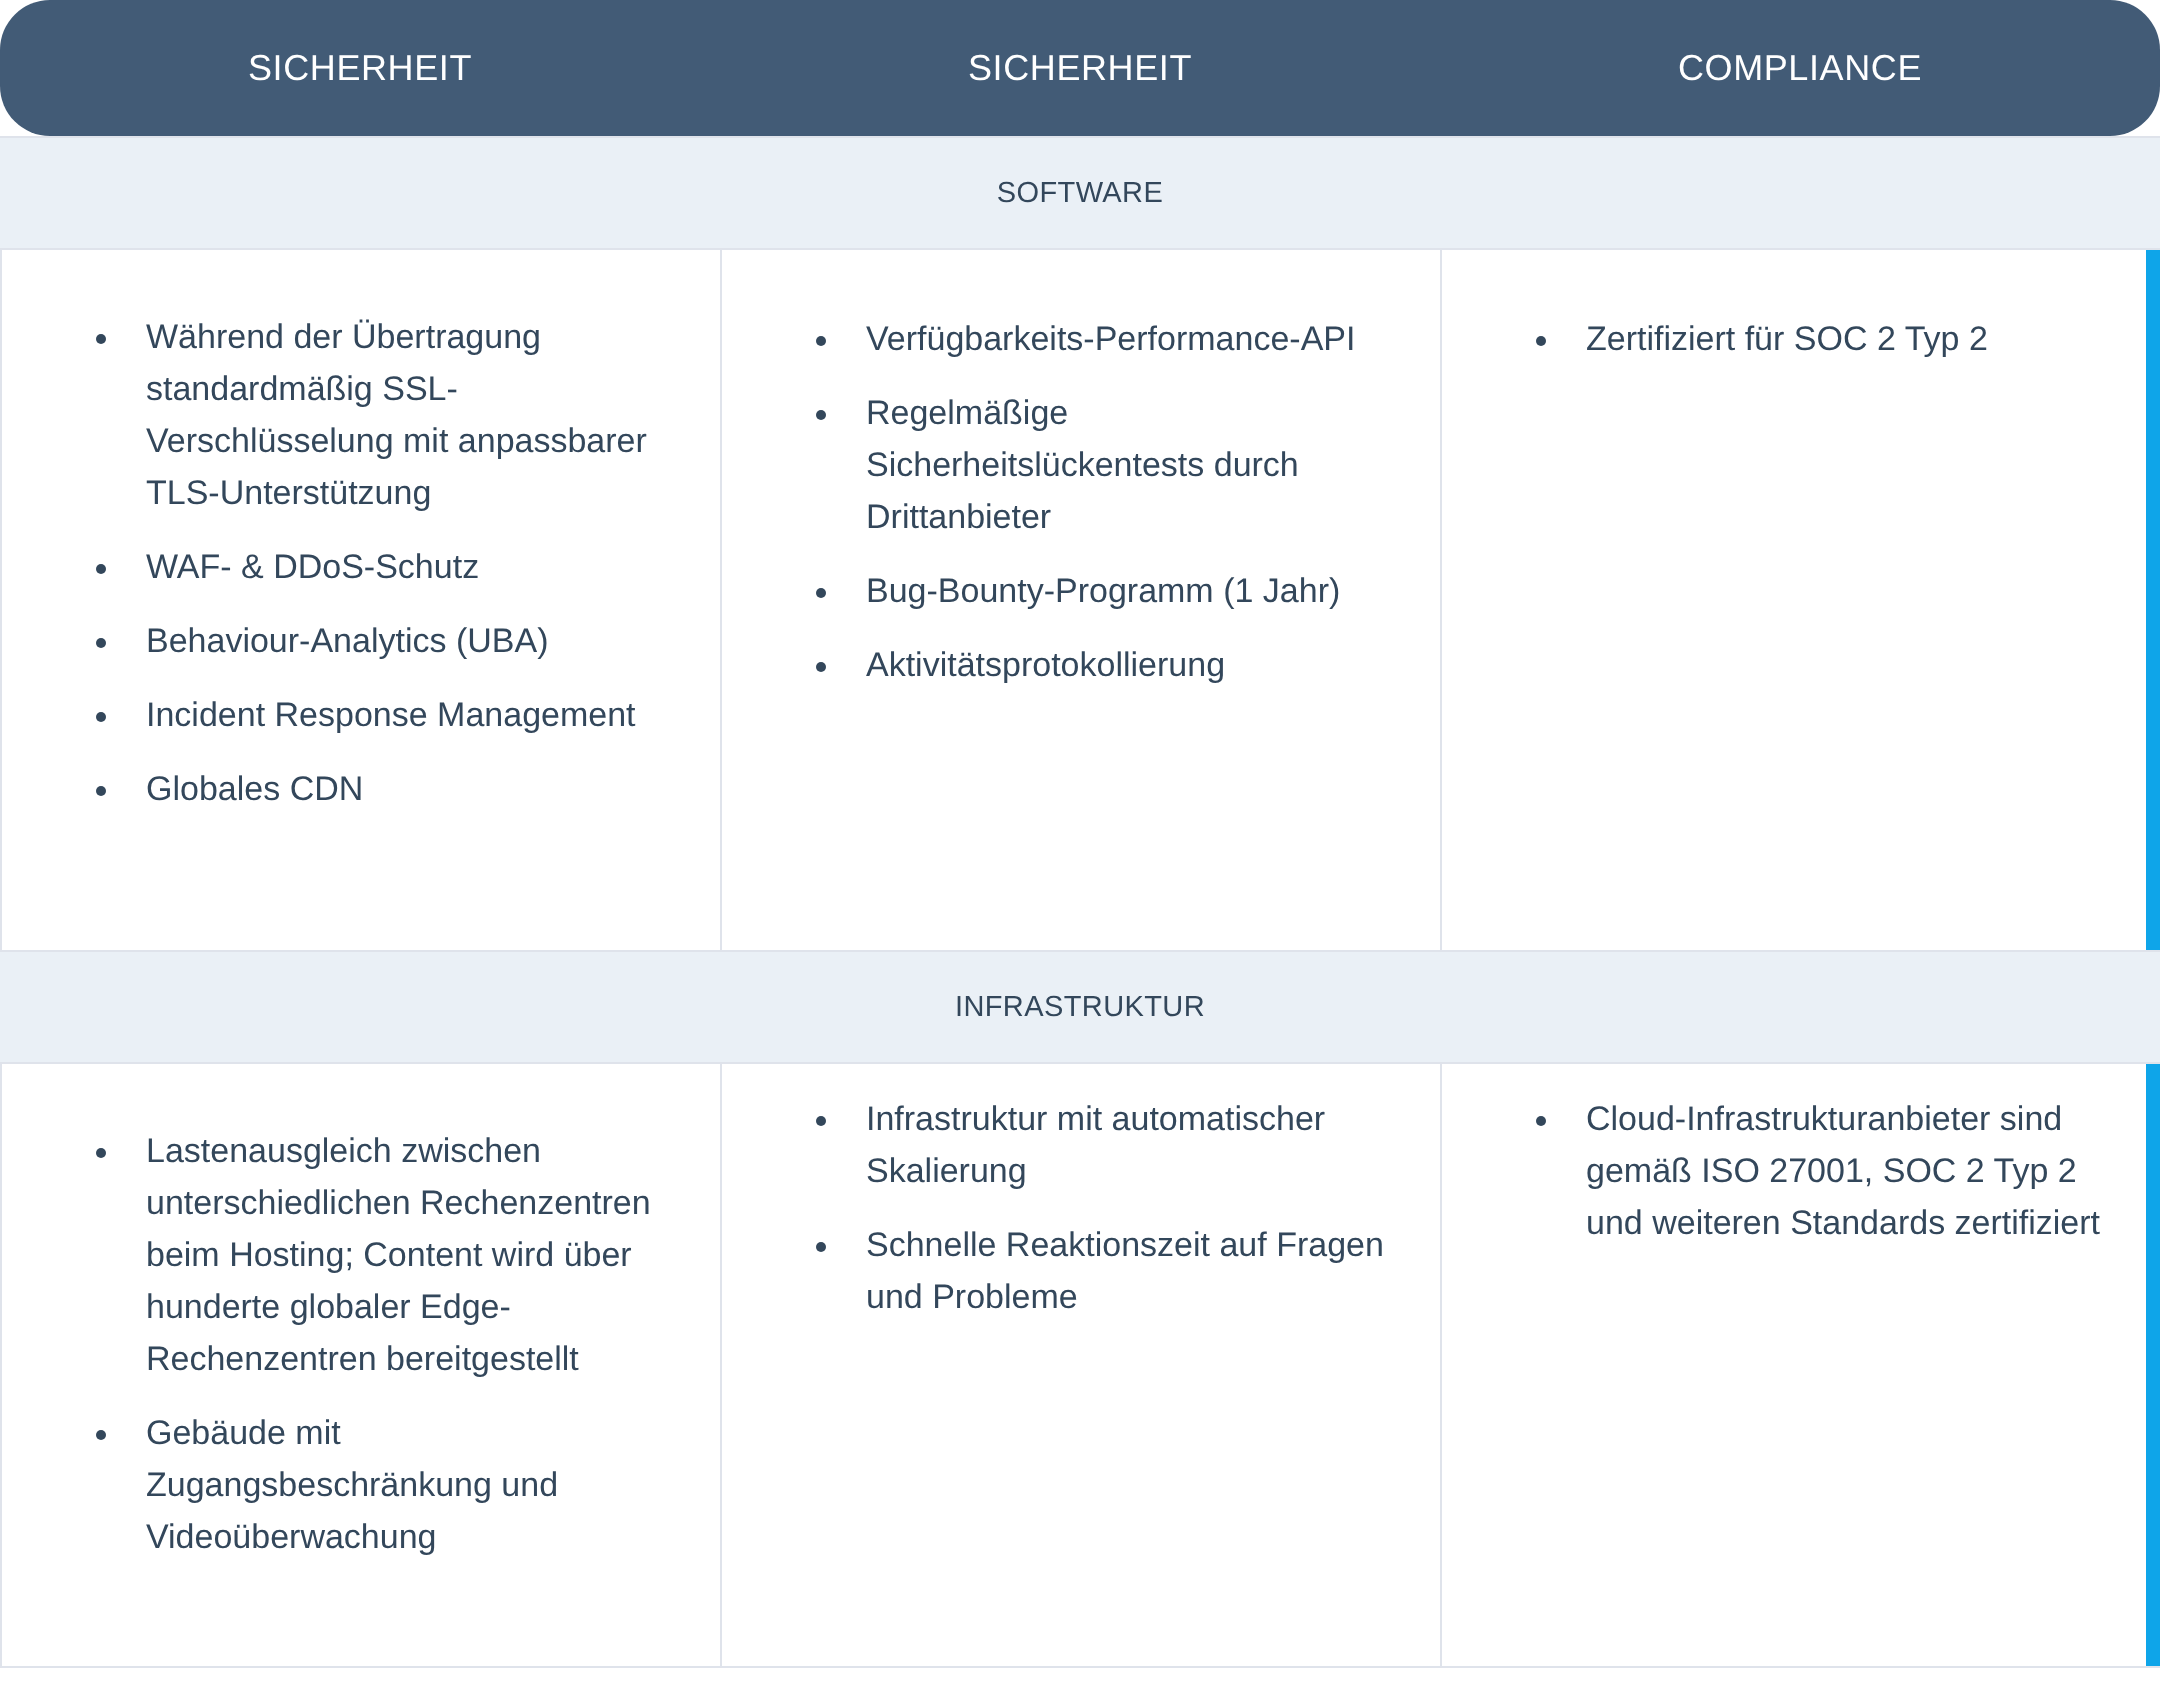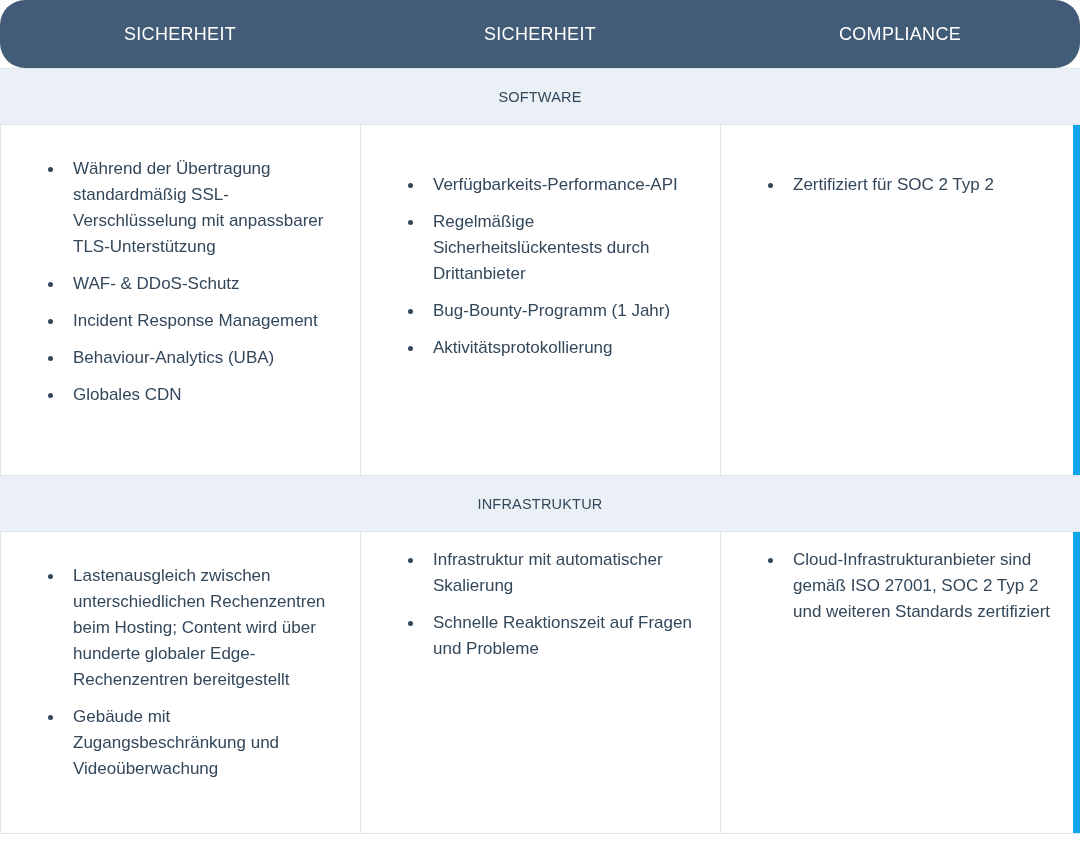--- a/index.html
+++ b/index.html
@@ -29,43 +29,43 @@
     ul { list-style: none; }
     li {
       position: relative; padding-left: 36px; font-size: 17px; line-height: 26px;
       margin-bottom: 11px; color: #33475b;
     }
     li::before {
       content: ""; position: absolute; left: 11px; top: 11px; width: 5px; height: 5px;
       border-radius: 50%; background: #33475b;
     }
     .software .body-cell { padding-top: 31px; }
-    .software .body-cell.c2, .software .body-cell.c3 { padding-top: 47px; }
+    .software .body-cell.c2, .software .body-cell.c3 { padding-top: 32px; }
     .infra .body-cell { }
     .infra .body-cell.c2, .infra .body-cell.c3 { padding-top: 15px; }
     .bottom-line { height: 1px; background: #dfe3eb; }
   </style>
 </head>
 <body>
 
 <div class="table">
   <div class="header-row">
     <div class="header-cell">SICHERHEIT</div>
     <div class="header-cell">SICHERHEIT</div>
     <div class="header-cell">COMPLIANCE</div>
   </div>
 
   <div class="section-row">SOFTWARE</div>
   <div class="body-row software">
     <div class="body-cell c1">
       <ul>
         <li>Während der Übertragung standardmäßig SSL-Verschlüsselung mit anpassbarer TLS-Unterstützung</li>
         <li>WAF- &amp; DDoS-Schutz</li>
+        <li>Behaviour-Analytics (UBA)</li>
         <li>Incident Response Management</li>
-        <li>Behaviour-Analytics (UBA)</li>
         <li>Globales CDN</li>
       </ul>
     </div>
     <div class="body-cell c2">
       <ul>
         <li>Verfügbarkeits-Performance-API</li>
         <li>Regelmäßige Sicherheitslückentests durch Drittanbieter</li>
         <li>Bug-Bounty-Programm (1 Jahr)</li>
         <li>Aktivitätsprotokollierung</li>
       </ul>

